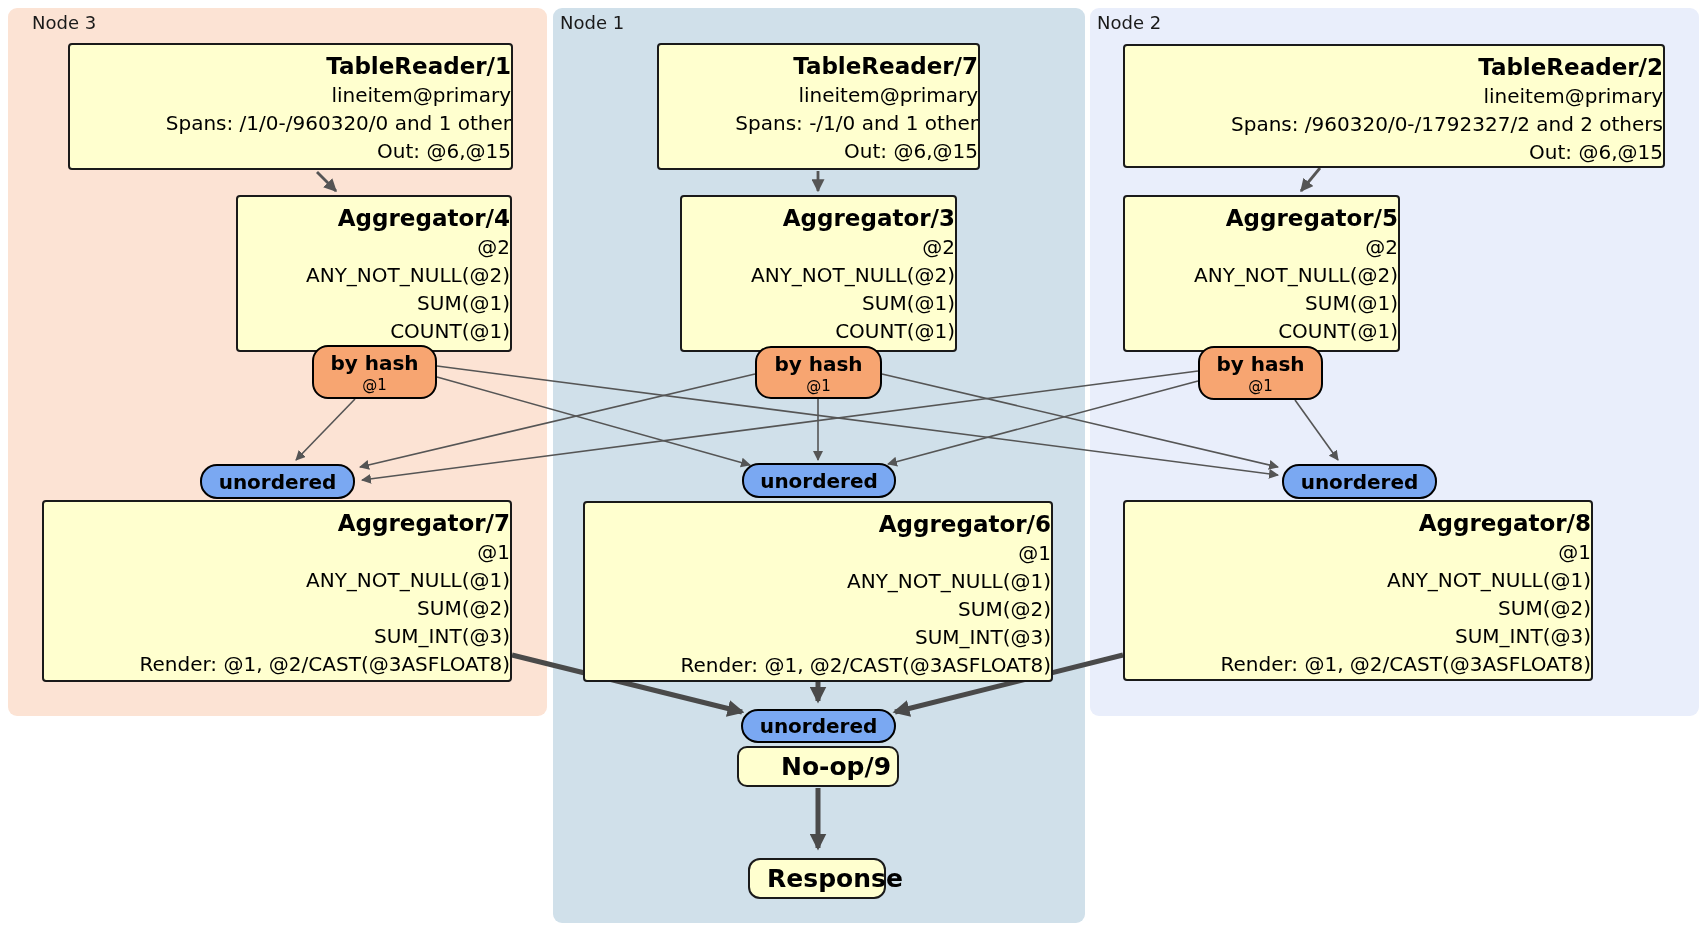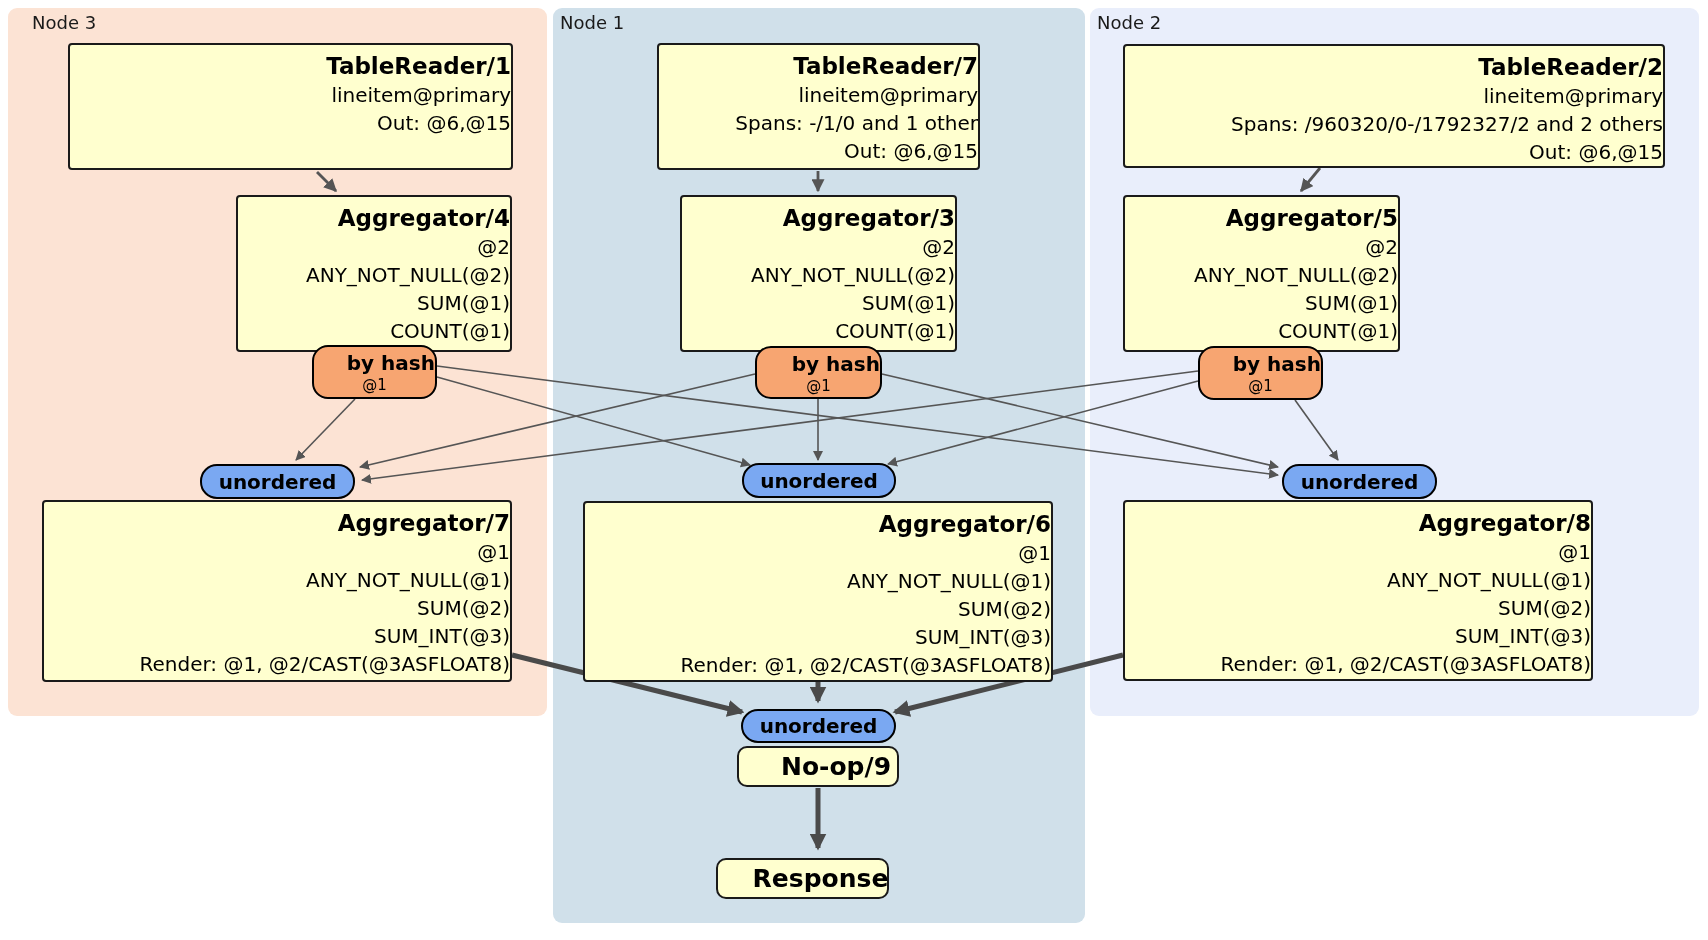--- a/index.html
+++ b/index.html
@@ -18,21 +18,21 @@
   .e-mid{stroke:var(--edge-thin,#555);stroke-width:2.8;fill:none;}
   .e-thick{stroke:var(--edge-thick,#4a4a4a);stroke-width:5;fill:none;}
   .m-thin{fill:var(--edge-thin,#555);}
   .m-thick{fill:var(--edge-thick,#4a4a4a);}
   .pbox{position:absolute;z-index:3;background:var(--box-bg,#ffffcf);border:2px solid var(--box-border,#1a1a1a);
         border-radius:4px;text-align:right;padding-top:6px;overflow:hidden;}
   .ptitle{font-size:23px;font-weight:bold;line-height:30px;white-space:nowrap;}
   .pline{font-size:20px;line-height:28px;white-space:nowrap;}
   .badge{position:absolute;z-index:4;text-align:center;border:2px solid var(--badge-border,#000);}
   .router{background:var(--router-bg,#f7a571);border-radius:16px;padding-top:3px;}
-  .router-label{font-size:20px;font-weight:bold;line-height:26px;text-align:right;}
+  .router-label{font-size:20px;font-weight:bold;line-height:26px;}
   .router-detail{font-size:15px;line-height:18px;}
   .sync{background:var(--sync-bg,#7aa8f2);border-radius:17px;display:flex;align-items:center;justify-content:center;
         font-size:20px;font-weight:bold;}
   .endbox{position:absolute;z-index:3;background:var(--box-bg,#ffffcf);border:2px solid var(--box-border,#1a1a1a);
         border-radius:10px;display:flex;align-items:center;justify-content:center;font-size:25px;font-weight:bold;padding-left:36px;}
 </style>
 </head>
 <body>
 
 <div class="canvas">
@@ -77,20 +77,21 @@
       <line class="e-thick" x1="512" y1="655" x2="742" y2="712" marker-end="url(#ah-l)"></line>
       <line class="e-thick" x1="818" y1="682" x2="818" y2="701" marker-end="url(#ah-l)"></line>
       <line class="e-thick" x1="1123" y1="655" x2="895" y2="712" marker-end="url(#ah-l)"></line>
       <line class="e-thick" x1="818" y1="788" x2="818" y2="848" marker-end="url(#ah-l)"></line>
     </g>
   </svg>
 
   <div class="pbox" style="left:68px;top:43px;width:445px;height:127px;">
     <div class="ptitle">TableReader/1</div>
     <div class="pline">lineitem@primary</div>
+    <div class="pline">Spans: /1/0-/960320/0 and 1 other</div>
     <div class="pline">Out: @6,@15</div>
   </div>
   <div class="pbox" style="left:236px;top:195px;width:276px;height:157px;">
     <div class="ptitle">Aggregator/4</div>
     <div class="pline">@2</div>
     <div class="pline">ANY_NOT_NULL(@2)</div>
     <div class="pline">SUM(@1)</div>
     <div class="pline">COUNT(@1)</div>
   </div>
   <div class="badge router" style="left:312px;top:345px;width:125px;height:54px;">
@@ -166,17 +167,17 @@
     <div class="pline">SUM_INT(@3)</div>
     <div class="pline">Render: @1, @2/CAST(@3ASFLOAT8)</div>
   </div>
 
   <div class="badge sync" style="left:741px;top:709px;width:155px;height:34px;">
     <span>unordered</span>
   </div>
   <div class="endbox" style="left:737px;top:746px;width:162px;height:41px;">
     <span>No-op/9</span>
   </div>
-  <div class="endbox" style="left:716px;top:858px;width:173px;height:41px;">
+  <div class="endbox" style="left:748px;top:858px;width:138px;height:41px;border-radius:12px;">
     <span>Response</span>
   </div>
 
 </div>
 
 </body></html>

